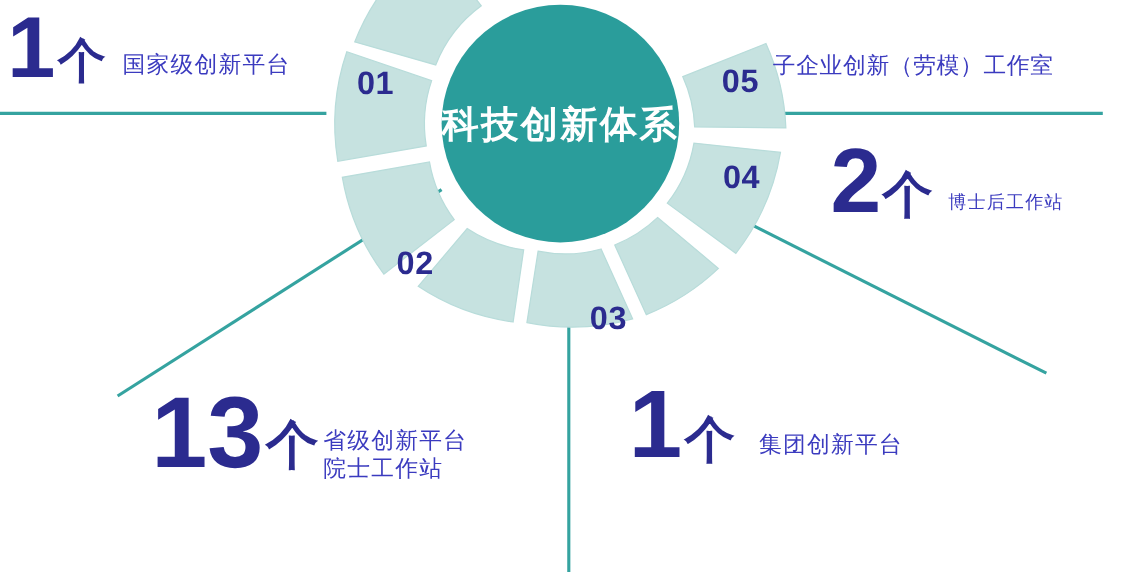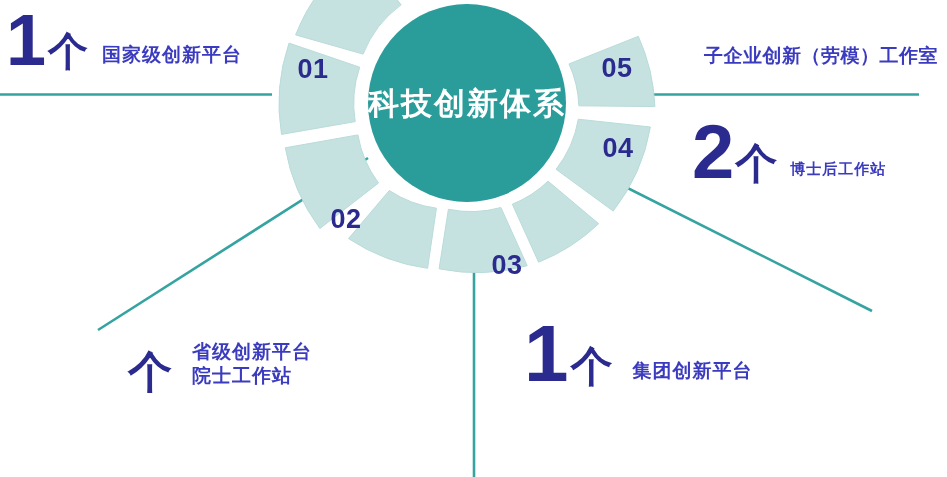--- a/index.html
+++ b/index.html
@@ -53,47 +53,47 @@
     line-height: 0.9;
   }
   .unit {
     font-family: "Liberation Sans", "DejaVu Sans", sans-serif;
     font-weight: bold;
     color: #2b2b8f;
     line-height: 0.9;
   }
   .desc {
     font-family: "Liberation Sans", "DejaVu Sans", sans-serif;
-    font-weight: bold;
+    font-weight: normal;
     color: #3b3bbf;
     line-height: 1.28;
   }
   .desc-line { display: block; }
 
   
   #callout-national { left: 6px; top: 8px; }
   #callout-national .big-num { font-size: 72px; }
   #callout-national .unit { font-size: 40px; margin-left: 2px; }
   #callout-national .desc { font-size: 19px; margin-left: 14px; position: relative; top: -4px; letter-spacing: 1px;}
 
   
-  #callout-subsidiary { left: 704px; top: 44px; }
+  #callout-subsidiary { left: 644px; top: 44px; }
   #callout-subsidiary .desc { font-size: 19px; letter-spacing: 0.5px; }
 
   
   #callout-postdoc { left: 692px; top: 118px; }
   #callout-postdoc .big-num { font-size: 76px; }
   #callout-postdoc .unit { font-size: 42px; margin-left: 1px; }
   #callout-postdoc .desc { font-size: 15px; margin-left: 13px; position: relative; top: -4px; letter-spacing: 1px;}
 
   
   #callout-provincial { left: 126px; top: 318px; align-items: flex-start; }
   #callout-provincial .big-num { font-size: 84px; line-height: 1; }
   #callout-provincial .unit { font-size: 44px; margin-left: 2px; position: relative; top: 34px; }
-  #callout-provincial .desc { font-size: 19px; margin-left: 20px; position: relative; top: 22px; letter-spacing: 1px;}
+  #callout-provincial .desc { font-size: 19px; margin-left: 4px; position: relative; top: 38px; letter-spacing: 1px;}
 
   
   #callout-academician { left: 524px; top: 318px; }
   #callout-academician .big-num { font-size: 80px; }
   #callout-academician .unit { font-size: 42px; margin-left: 2px; }
   #callout-academician .desc { font-size: 19px; margin-left: 20px; position: relative; top: -4px; letter-spacing: 1px;}
 </style>
 </head>
 <body>
 
@@ -180,20 +180,21 @@
     <span class="desc">子企业创新（劳模）工作室</span>
   </div>
 
   <div class="callout" id="callout-postdoc">
     <span class="big-num">2</span>
     <span class="unit">个</span>
     <span class="desc">博士后工作站</span>
   </div>
 
   <div class="callout" id="callout-provincial">
+    <span class="big-num">13</span>
     <span class="unit">个</span>
     <span class="desc">
       <span class="desc-line">省级创新平台</span>
       <span class="desc-line">院士工作站</span>
     </span>
   </div>
 
   <div class="callout" id="callout-academician">
     <span class="big-num">1</span>
     <span class="unit">个</span>

